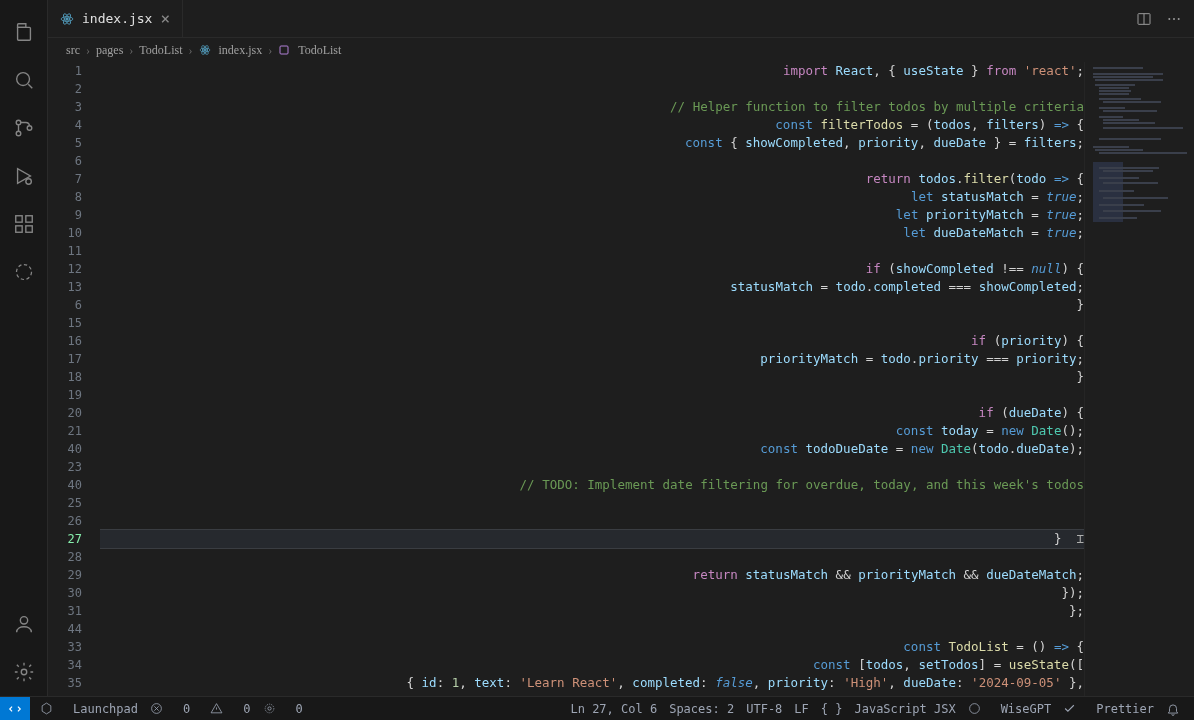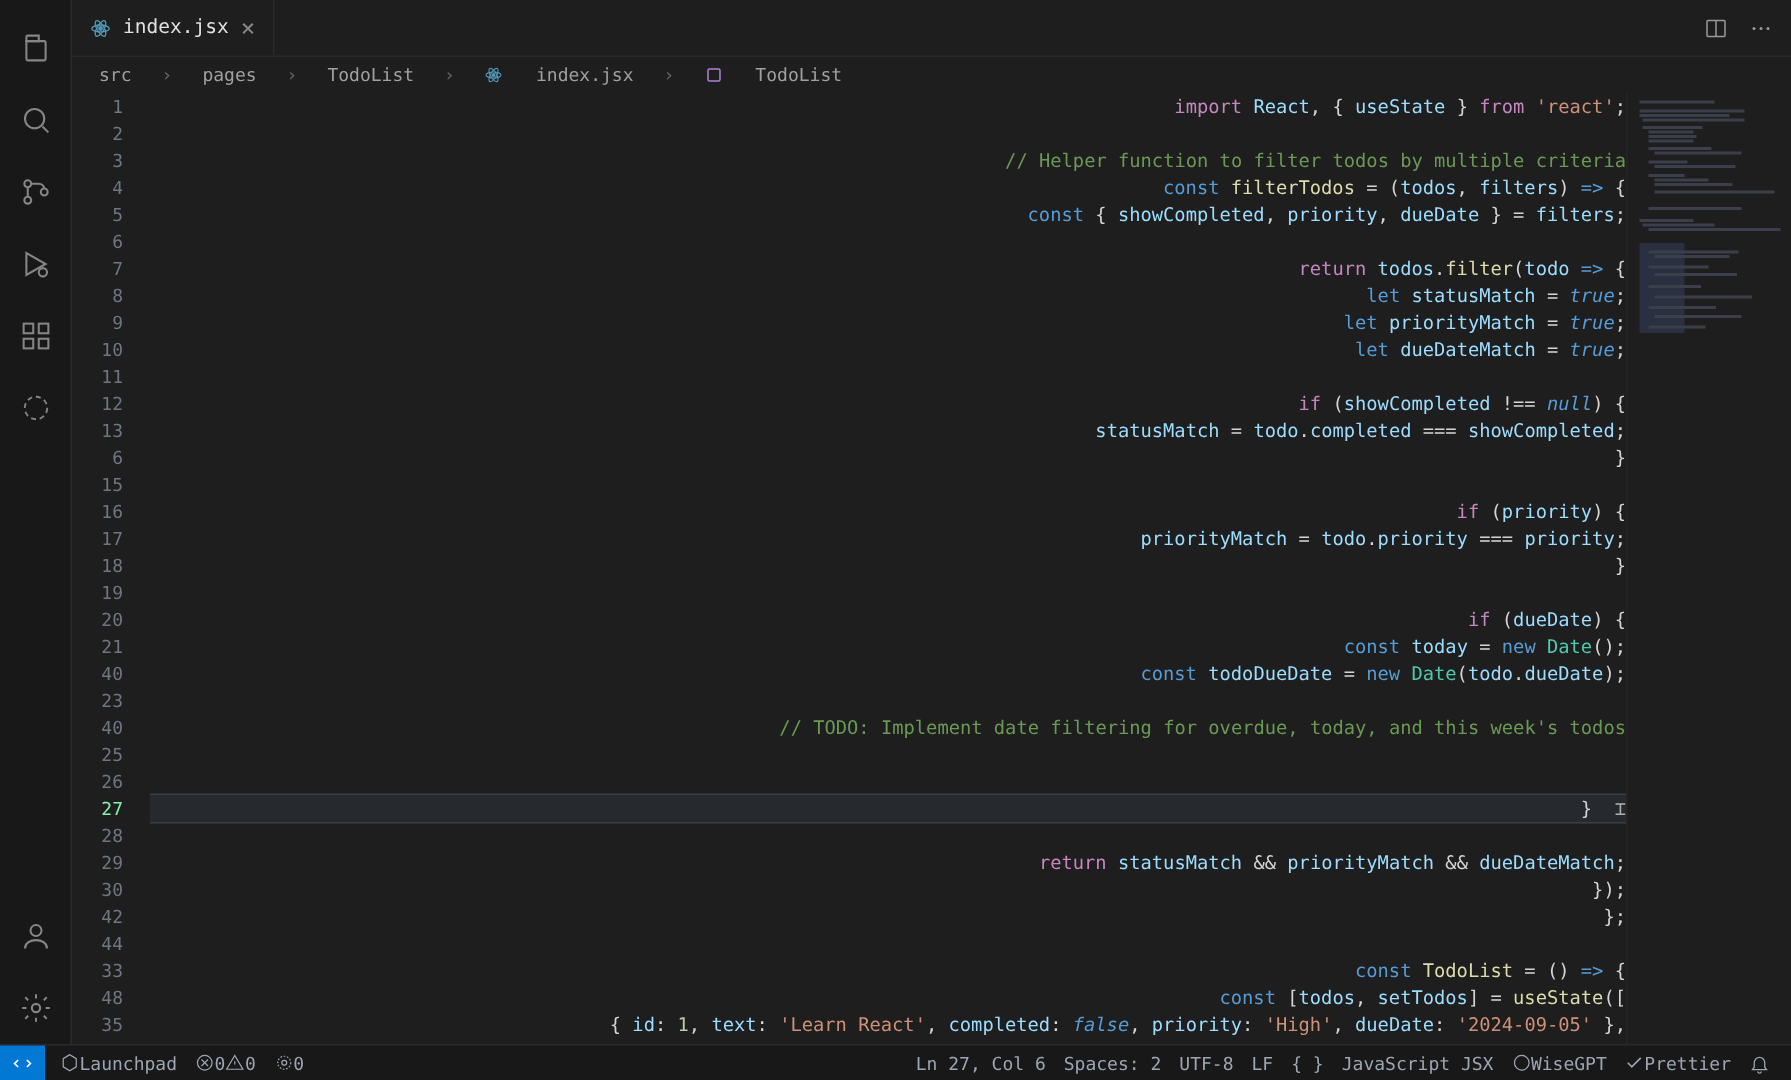--- a/index.html
+++ b/index.html
@@ -67,25 +67,26 @@
   display: flex;
   align-items: center;
   gap: 14px;
   padding-right: 12px;
   color: #9a9a9a;
 }
 .breadcrumbs {
   height: 24px;
   display: flex;
   align-items: center;
-  gap: 20px;
+  gap: 6px;
   padding: 0 18px;
   font-size: 12px;
   color: #a0a0a0;
   background: #1e1e1e;
+  font-family: Liberation Serif, serif;
 }
 .breadcrumbs .sep { color: #666; }
 .breadcrumbs .bc-icon { color: #519aba; margin-right: 2px; }
 .breadcrumbs .sym-icon { color: #b180d7; margin-right: 2px; }
 .editor-wrap {
   flex: 1;
   display: flex;
   overflow: hidden;
   position: relative;
 }
@@ -140,21 +141,21 @@
   border-top: 1px solid #2a2a2a;
   display: flex;
   align-items: center;
   font-size: 12px;
   color: #9da5b4;
   padding: 0 8px;
 }
 .status-bar .sb-item {
   display: flex;
   align-items: center;
-  gap: 0;
+  gap: 20px;
   padding: 0 6px;
   cursor: pointer;
 }
 .status-bar .sb-left { display: flex; align-items: center; }
 .status-bar .sb-right { display: flex; align-items: center; margin-left: auto; }
 .remote-btn {
   background: #0078d4;
   color: #fff;
   width: 30px;
   height: 24px;
@@ -307,24 +308,24 @@
           <div class="ln">21</div>
           <div class="ln">40</div>
           <div class="ln">23</div>
           <div class="ln">40</div>
           <div class="ln">25</div>
           <div class="ln">26</div>
           <div class="ln cur">27</div>
           <div class="ln">28</div>
           <div class="ln">29</div>
           <div class="ln">30</div>
-          <div class="ln">42</div>
+          <div class="ln">31</div>
           <div class="ln">44</div>
           <div class="ln">33</div>
-          <div class="ln">48</div>
+          <div class="ln">34</div>
           <div class="ln">35</div>
         </div>
       <div class="code" id="code"><div class="line"><span class="k">import</span><span class="p"> </span><span class="v">React</span><span class="p">, { </span><span class="v">useState</span><span class="p"> } </span><span class="k">from</span><span class="p"> </span><span class="s">'react'</span><span class="p">;</span></div><div class="line">&nbsp;</div><div class="line"><span class="c">// Helper function to filter todos by multiple criteria</span></div><div class="line"><span class="kb">const</span><span class="p"> </span><span class="fn">filterTodos</span><span class="p"> = (</span><span class="v">todos</span><span class="p">, </span><span class="v">filters</span><span class="p">) </span><span class="kb">=&gt;</span><span class="p"> {</span></div><div class="line"><span class="p">  </span><span class="kb">const</span><span class="p"> { </span><span class="v">showCompleted</span><span class="p">, </span><span class="v">priority</span><span class="p">, </span><span class="v">dueDate</span><span class="p"> } = </span><span class="v">filters</span><span class="p">;</span></div><div class="line">&nbsp;</div><div class="line"><span class="p">  </span><span class="k">return</span><span class="p"> </span><span class="v">todos</span><span class="p">.</span><span class="fn">filter</span><span class="p">(</span><span class="v">todo</span><span class="p"> </span><span class="kb">=&gt;</span><span class="p"> {</span></div><div class="line"><span class="p">    </span><span class="kb">let</span><span class="p"> </span><span class="v">statusMatch</span><span class="p"> = </span><span class="b">true</span><span class="p">;</span></div><div class="line"><span class="p">    </span><span class="kb">let</span><span class="p"> </span><span class="v">priorityMatch</span><span class="p"> = </span><span class="b">true</span><span class="p">;</span></div><div class="line"><span class="p">    </span><span class="kb">let</span><span class="p"> </span><span class="v">dueDateMatch</span><span class="p"> = </span><span class="b">true</span><span class="p">;</span></div><div class="line">&nbsp;</div><div class="line"><span class="p">    </span><span class="k">if</span><span class="p"> (</span><span class="v">showCompleted</span><span class="p"> !== </span><span class="b">null</span><span class="p">) {</span></div><div class="line"><span class="p">      </span><span class="v">statusMatch</span><span class="p"> = </span><span class="v">todo</span><span class="p">.</span><span class="v">completed</span><span class="p"> === </span><span class="v">showCompleted</span><span class="p">;</span></div><div class="line"><span class="p">    }</span></div><div class="line">&nbsp;</div><div class="line"><span class="p">    </span><span class="k">if</span><span class="p"> (</span><span class="v">priority</span><span class="p">) {</span></div><div class="line"><span class="p">      </span><span class="v">priorityMatch</span><span class="p"> = </span><span class="v">todo</span><span class="p">.</span><span class="v">priority</span><span class="p"> === </span><span class="v">priority</span><span class="p">;</span></div><div class="line"><span class="p">    }</span></div><div class="line">&nbsp;</div><div class="line"><span class="p">    </span><span class="k">if</span><span class="p"> (</span><span class="v">dueDate</span><span class="p">) {</span></div><div class="line"><span class="p">      </span><span class="kb">const</span><span class="p"> </span><span class="v">today</span><span class="p"> = </span><span class="kb">new</span><span class="p"> </span><span class="t">Date</span><span class="p">();</span></div><div class="line"><span class="p">      </span><span class="kb">const</span><span class="p"> </span><span class="v">todoDueDate</span><span class="p"> = </span><span class="kb">new</span><span class="p"> </span><span class="t">Date</span><span class="p">(</span><span class="v">todo</span><span class="p">.</span><span class="v">dueDate</span><span class="p">);</span></div><div class="line">&nbsp;</div><div class="line"><span class="p">      </span><span class="c">// TODO: Implement date filtering for overdue, today, and this week's todos</span></div><div class="line">&nbsp;</div><div class="line">&nbsp;</div><div class="line cur"><span class="p">    }</span><span class="cursor">  ⌶</span></div><div class="line">&nbsp;</div><div class="line"><span class="p">    </span><span class="k">return</span><span class="p"> </span><span class="v">statusMatch</span><span class="p"> &amp;&amp; </span><span class="v">priorityMatch</span><span class="p"> &amp;&amp; </span><span class="v">dueDateMatch</span><span class="p">;</span></div><div class="line"><span class="p">  });</span></div><div class="line"><span class="p">};</span></div><div class="line">&nbsp;</div><div class="line"><span class="kb">const</span><span class="p"> </span><span class="fn">TodoList</span><span class="p"> = () </span><span class="kb">=&gt;</span><span class="p"> {</span></div><div class="line"><span class="p">  </span><span class="kb">const</span><span class="p"> [</span><span class="v">todos</span><span class="p">, </span><span class="v">setTodos</span><span class="p">] = </span><span class="fn">useState</span><span class="p">([</span></div><div class="line"><span class="p">    { </span><span class="v">id</span><span class="p">: </span><span class="n">1</span><span class="p">, </span><span class="v">text</span><span class="p">: </span><span class="s">'Learn React'</span><span class="p">, </span><span class="v">completed</span><span class="p">: </span><span class="b">false</span><span class="p">, </span><span class="v">priority</span><span class="p">: </span><span class="s">'High'</span><span class="p">, </span><span class="v">dueDate</span><span class="p">: </span><span class="s">'2024-09-05'</span><span class="p"> },</span></div></div>
       <div class="minimap">
         <div class="mini-block" style="top:5px;left:8px;width:50px;height:2px"></div>
         <div class="mini-block" style="top:11px;left:8px;width:70px;height:2px"></div>
         <div class="mini-block" style="top:14px;left:8px;width:60px;height:2px"></div>
         <div class="mini-block" style="top:17px;left:10px;width:68px;height:2px"></div>
         <div class="mini-block" style="top:22px;left:10px;width:40px;height:2px"></div>
         <div class="mini-block" style="top:25px;left:14px;width:30px;height:2px"></div>

